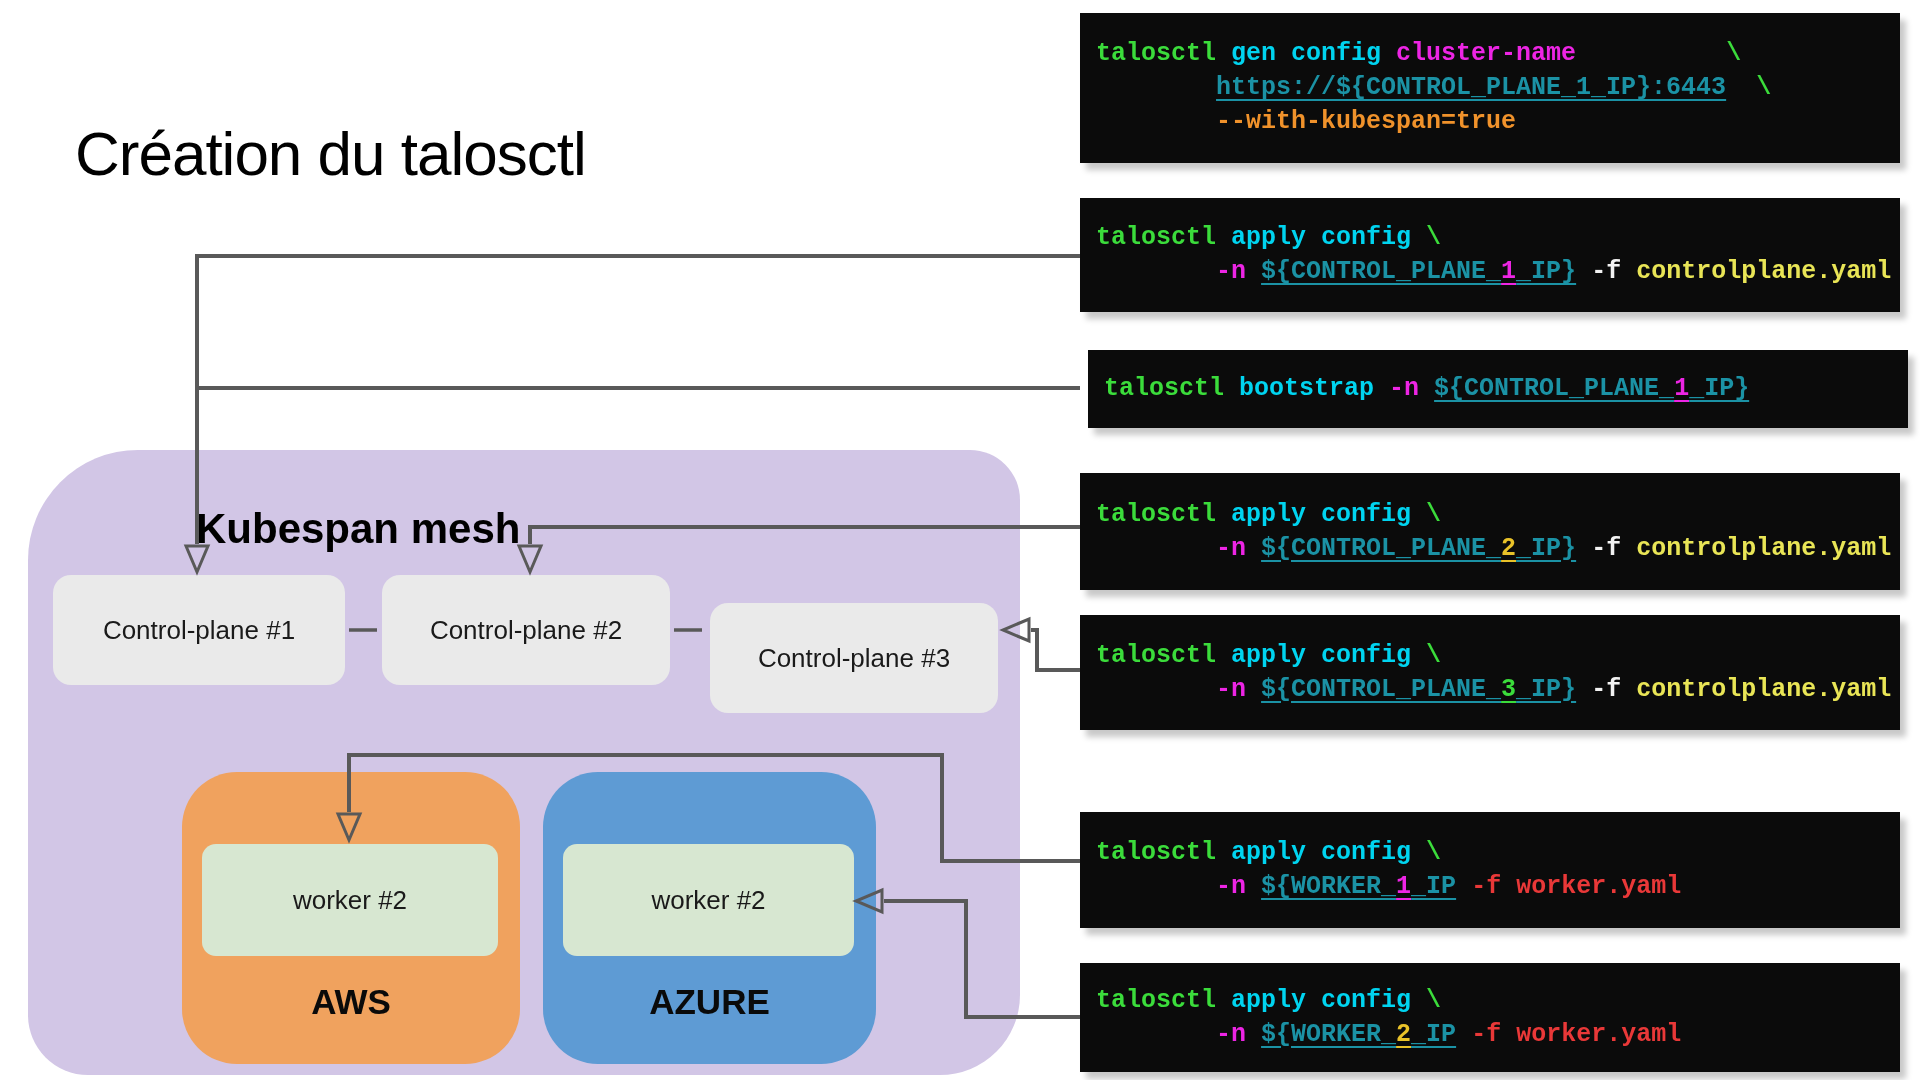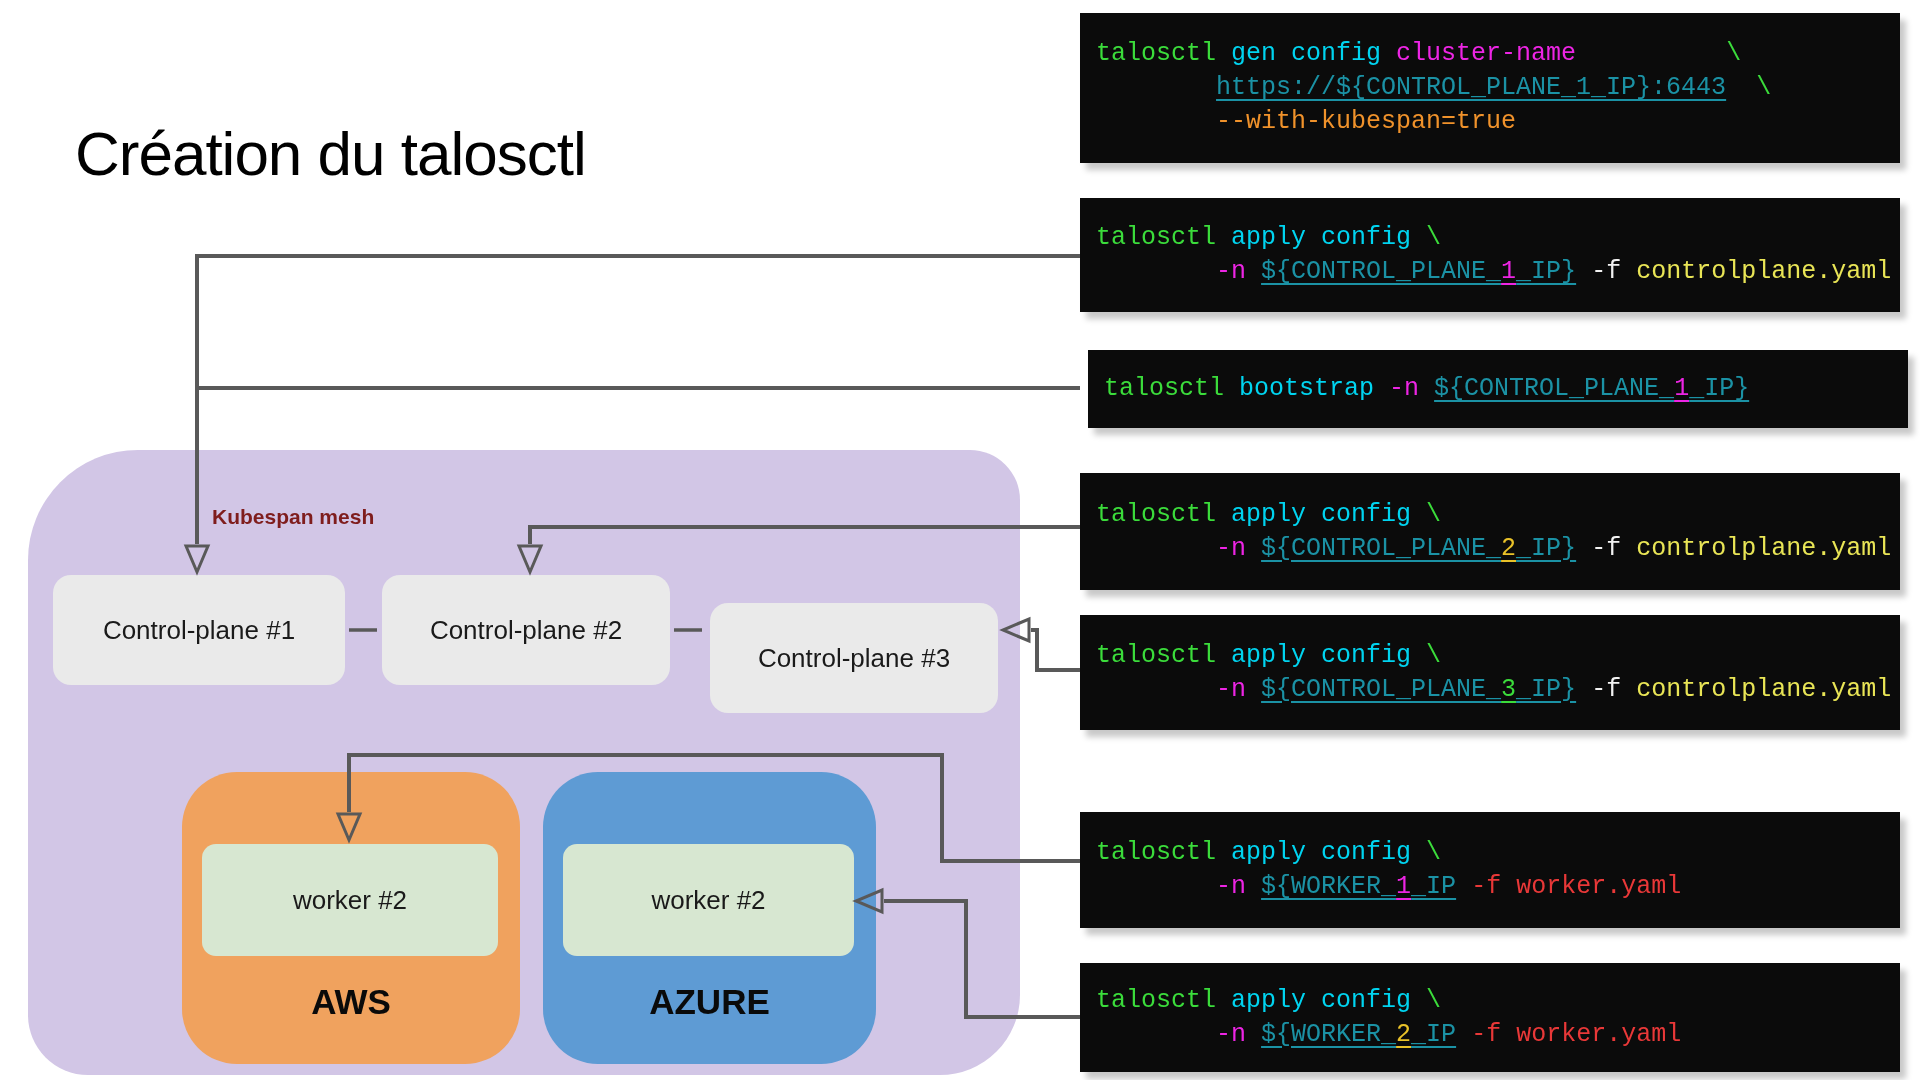--- a/index.html
+++ b/index.html
@@ -5,21 +5,21 @@
   html,body{margin:0;padding:0;background:#ffffff;}
   .canvas{position:relative;width:1920px;height:1080px;background:#ffffff;overflow:hidden;
           font-family:"Liberation Sans",sans-serif;}
 
   
   .title{position:absolute;left:75px;top:118px;font-size:62px;color:#000;letter-spacing:-1px;z-index:2;}
 
   
   .mesh{position:absolute;left:28px;top:450px;width:992px;height:625px;background:#d2c6e6;
         border-radius:110px 50px 80px 60px;z-index:1;}
-  .mesh-label{position:absolute;left:212px;top:505px;font-size:21px;font-weight:bold;color:#7f1d1d;z-index:3;}
+  .mesh-label{position:absolute;left:196px;top:505px;font-size:42px;font-weight:bold;color:#000000;z-index:3;}
 
   .cp{position:absolute;top:575px;height:110px;background:#eaeaea;border-radius:18px;
       display:flex;align-items:center;justify-content:center;font-size:26px;color:#1a1a1a;z-index:3;}
   .cp1{left:53px;width:292px;}
   .cp2{left:382px;width:288px;}
   .cp3{left:710px;width:288px;margin-top:28px;}
 
   .cloud{position:absolute;top:772px;height:292px;border-radius:55px;z-index:3;}
   .cloud-aws{left:182px;width:338px;background:#f0a25e;}
   .cloud-azure{left:543px;width:333px;background:#5e9bd4;}
@@ -28,21 +28,21 @@
   .cloud-label{position:absolute;left:0;right:0;top:210px;text-align:center;font-size:35px;font-weight:bold;color:#0a0a0a;}
 
   
   .arrows{position:absolute;left:0;top:0;z-index:5;}
 
   
   .terminal{position:absolute;left:1080px;width:820px;background:#0b0b0b;z-index:10;
             box-shadow:6px 7px 6px #c9c9c9;
             display:flex;flex-direction:column;justify-content:center;
             padding-left:16px;box-sizing:border-box;
-            font-family:"Liberation Mono",monospace;font-weight:normal;font-size:25px;line-height:34px;}
+            font-family:"Liberation Mono",monospace;font-weight:bold;font-size:25px;line-height:34px;}
   .tl{white-space:pre;}
   .tl .u{text-decoration:underline;text-underline-offset:5px;text-decoration-thickness:2px;}
   .tb1{top:13px;height:150px;}
   .tb2{top:198px;height:114px;}
   .tb3{top:350px;height:78px;margin-left:8px;}
   .tb4{top:473px;height:117px;}
   .tb5{top:615px;height:115px;}
   .tb6{top:812px;height:116px;}
   .tb7{top:963px;height:109px;}
 </style>

